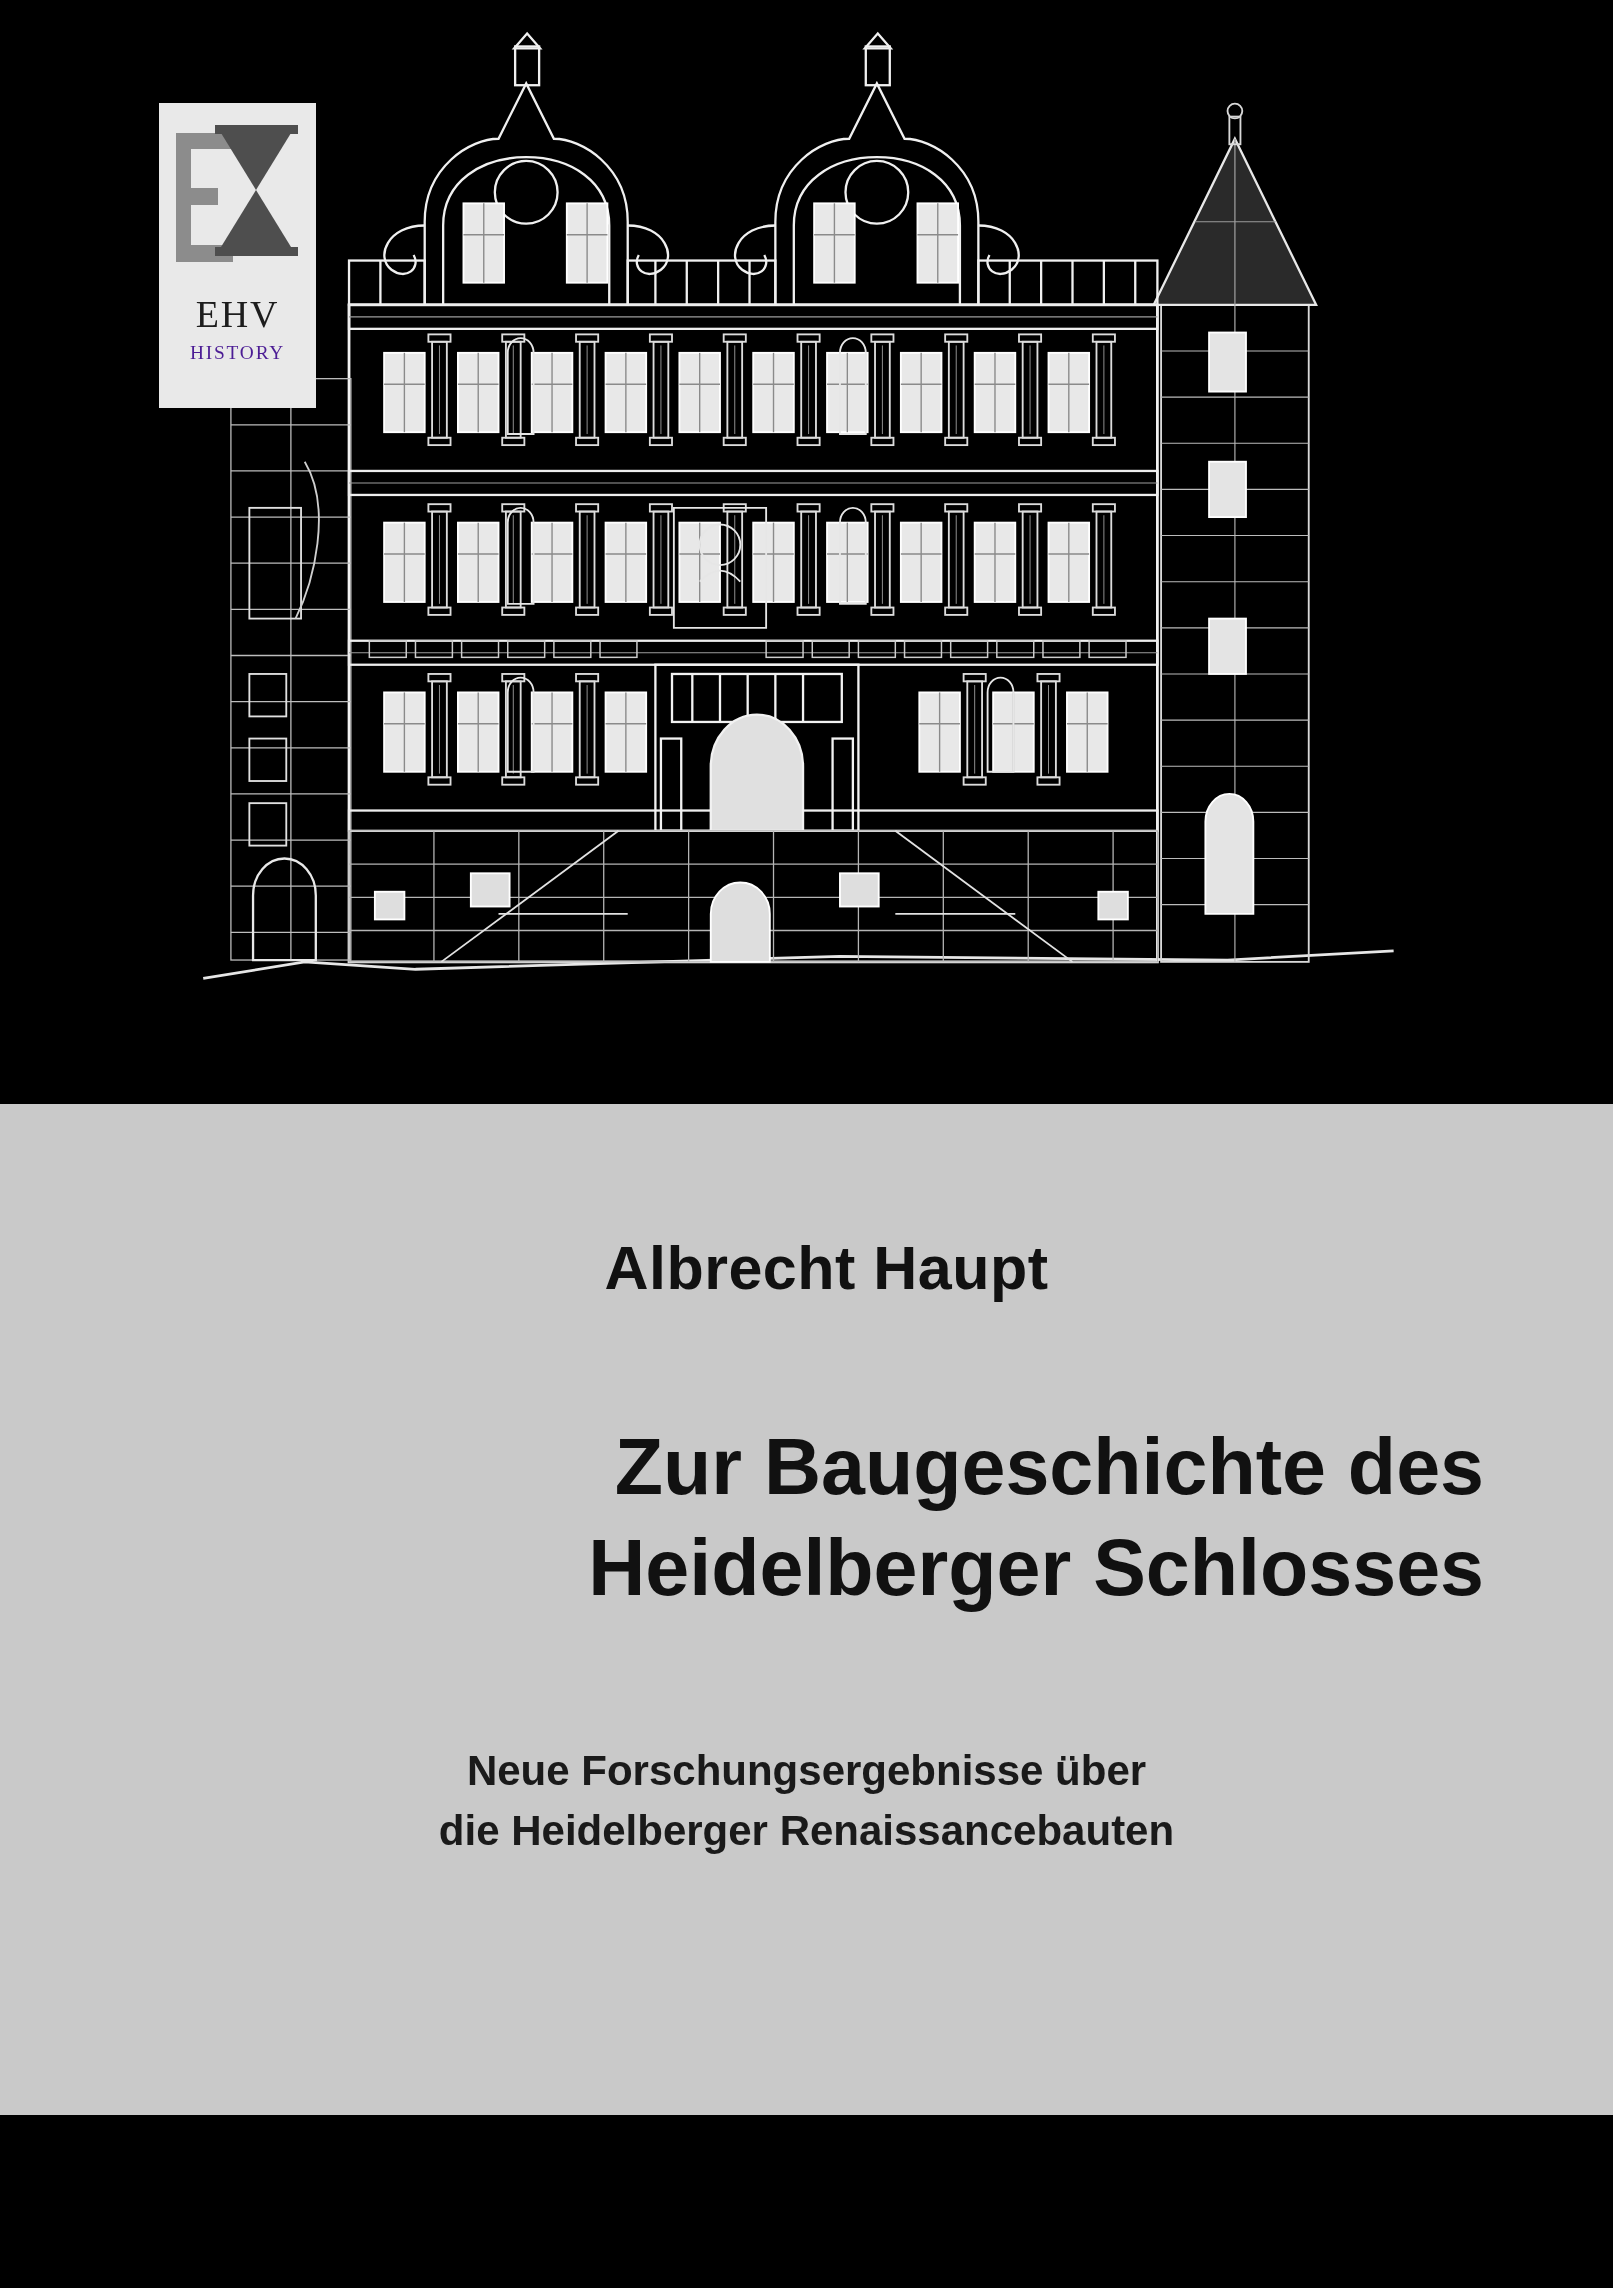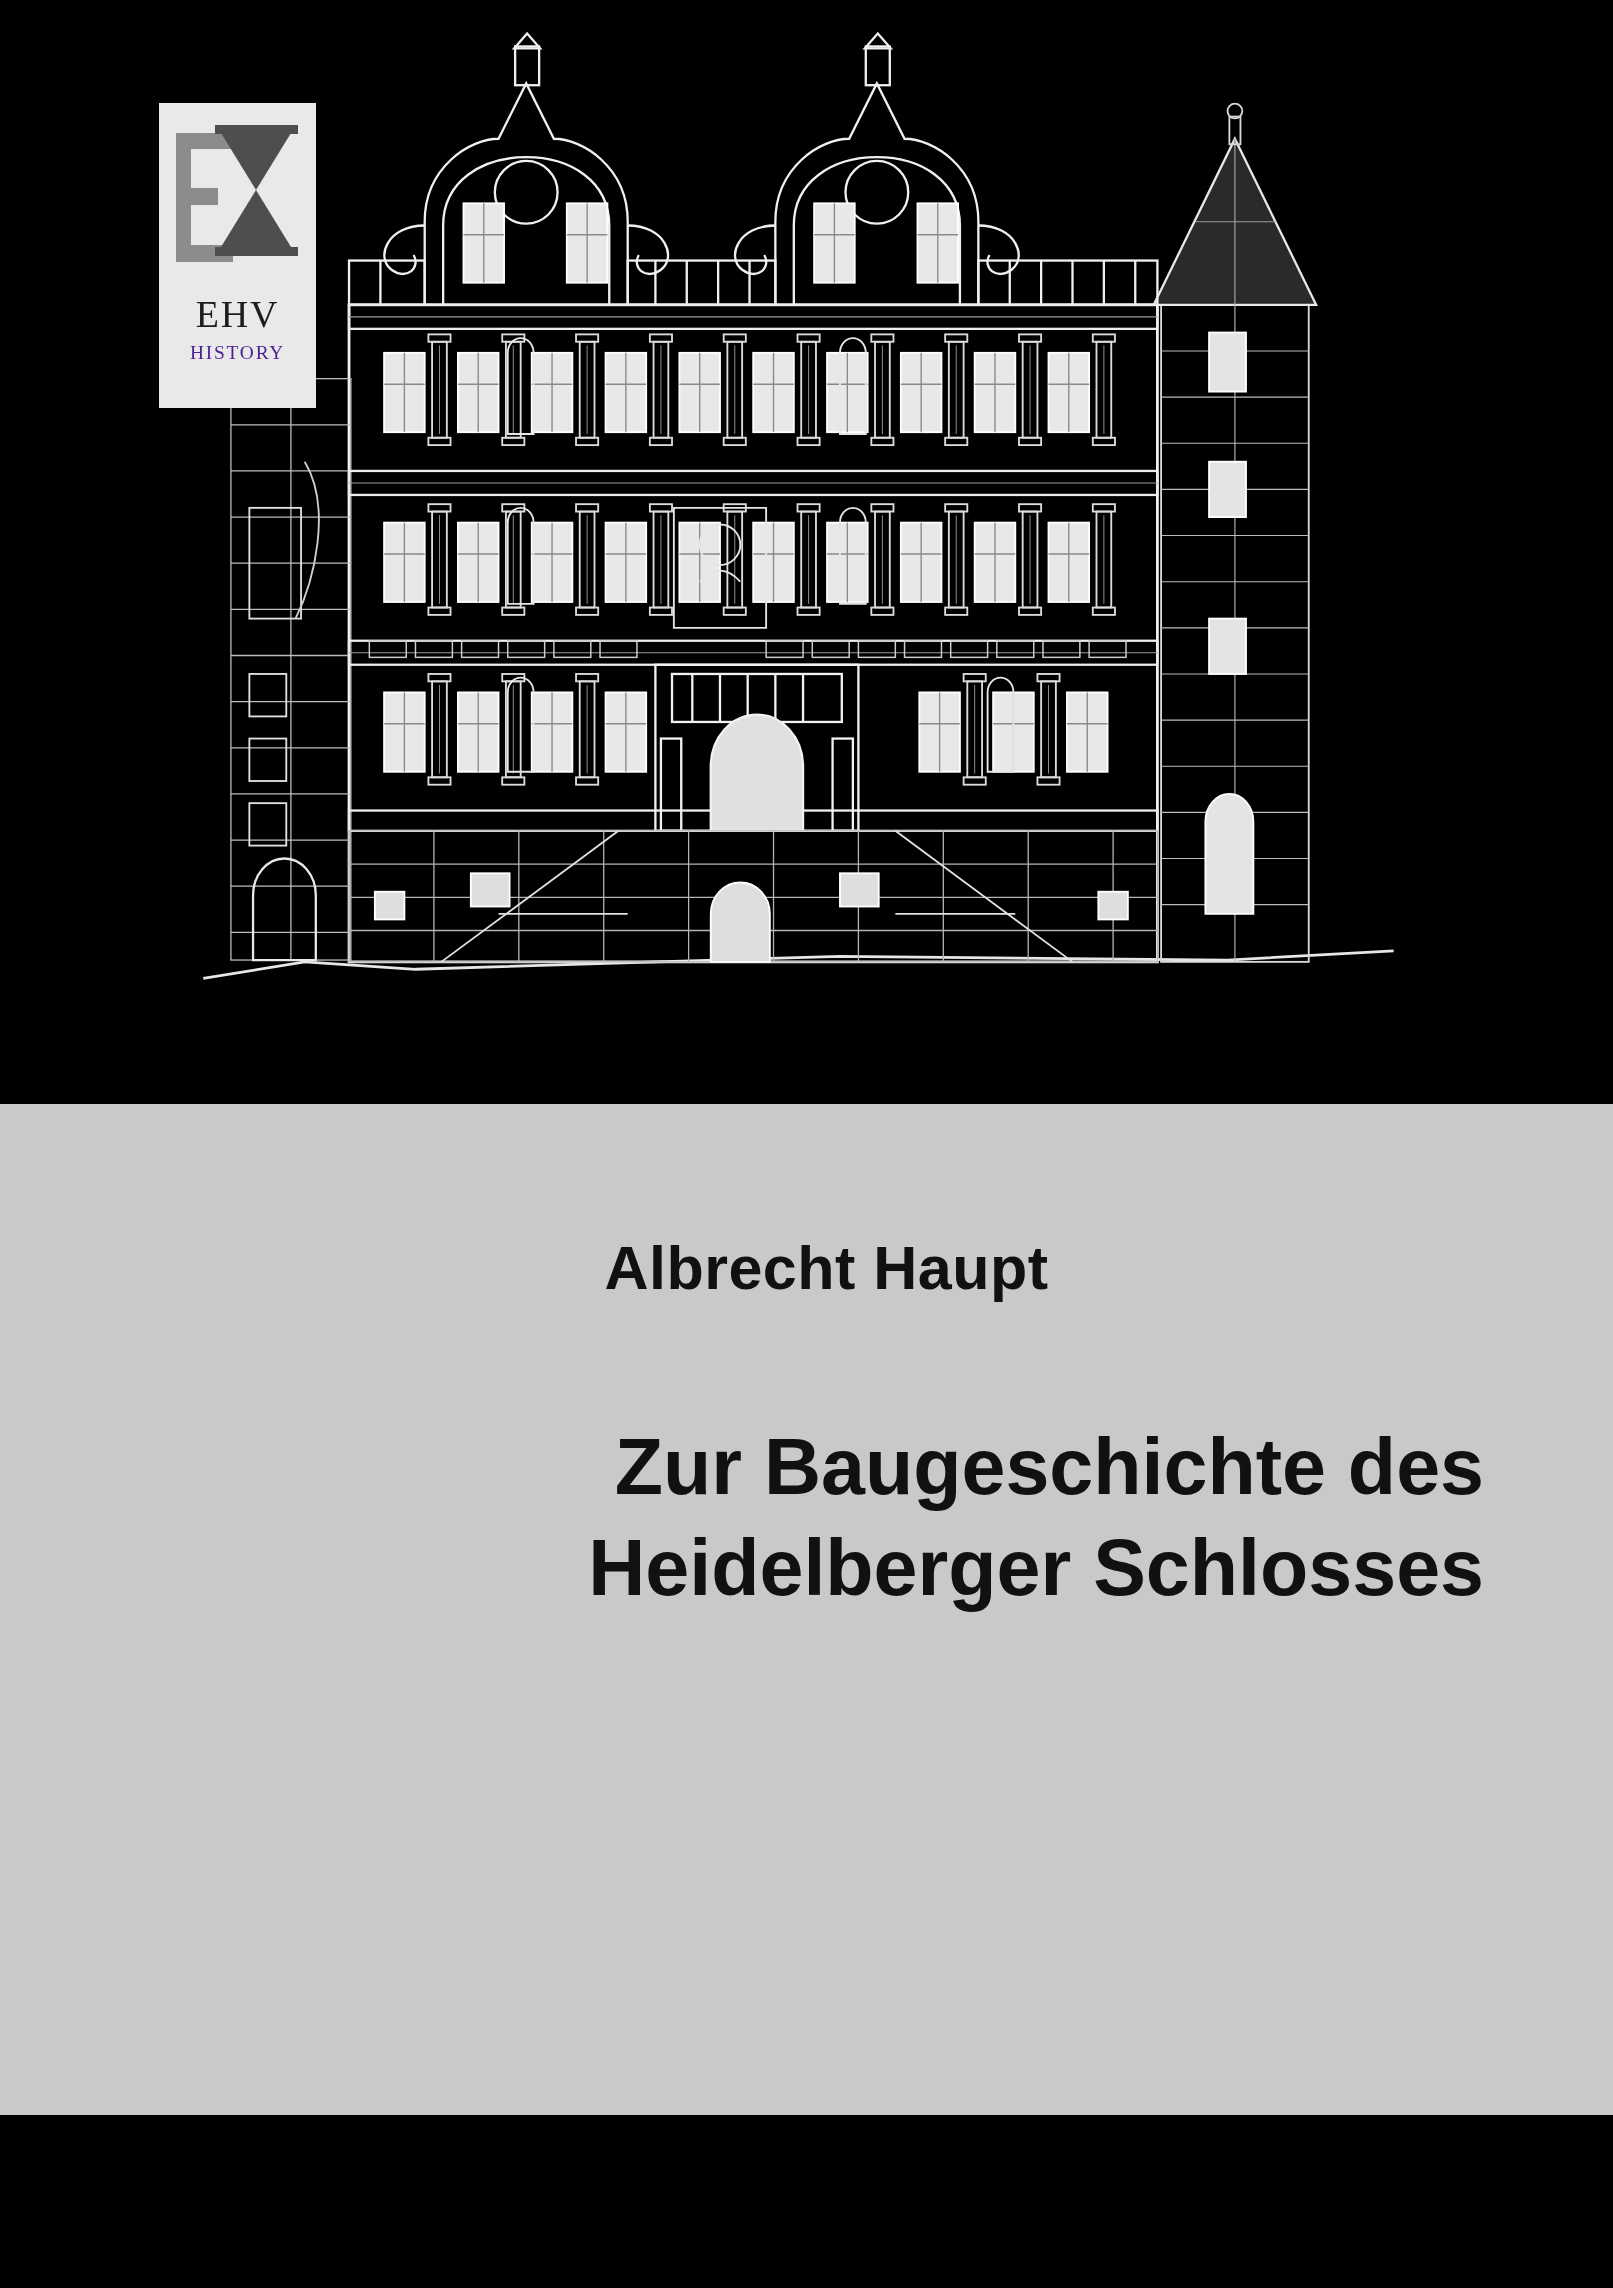--- a/index.html
+++ b/index.html
@@ -462,17 +462,21 @@
       <div class="logo-history">HISTORY</div>
     </div>
   </div>
 
   <div class="text-panel">
     <div class="author">Albrecht Haupt</div>
     <div class="title">
       <div>Zur Baugeschichte des</div>
       <div>Heidelberger Schlosses</div>
     </div>
+    <div class="subtitle">
+      <div>Neue Forschungsergebnisse über</div>
+      <div>die Heidelberger Renaissancebauten</div>
+    </div>
   </div>
 
   <div class="bottom-band"></div>
 </div>
 
 
 </body></html>

